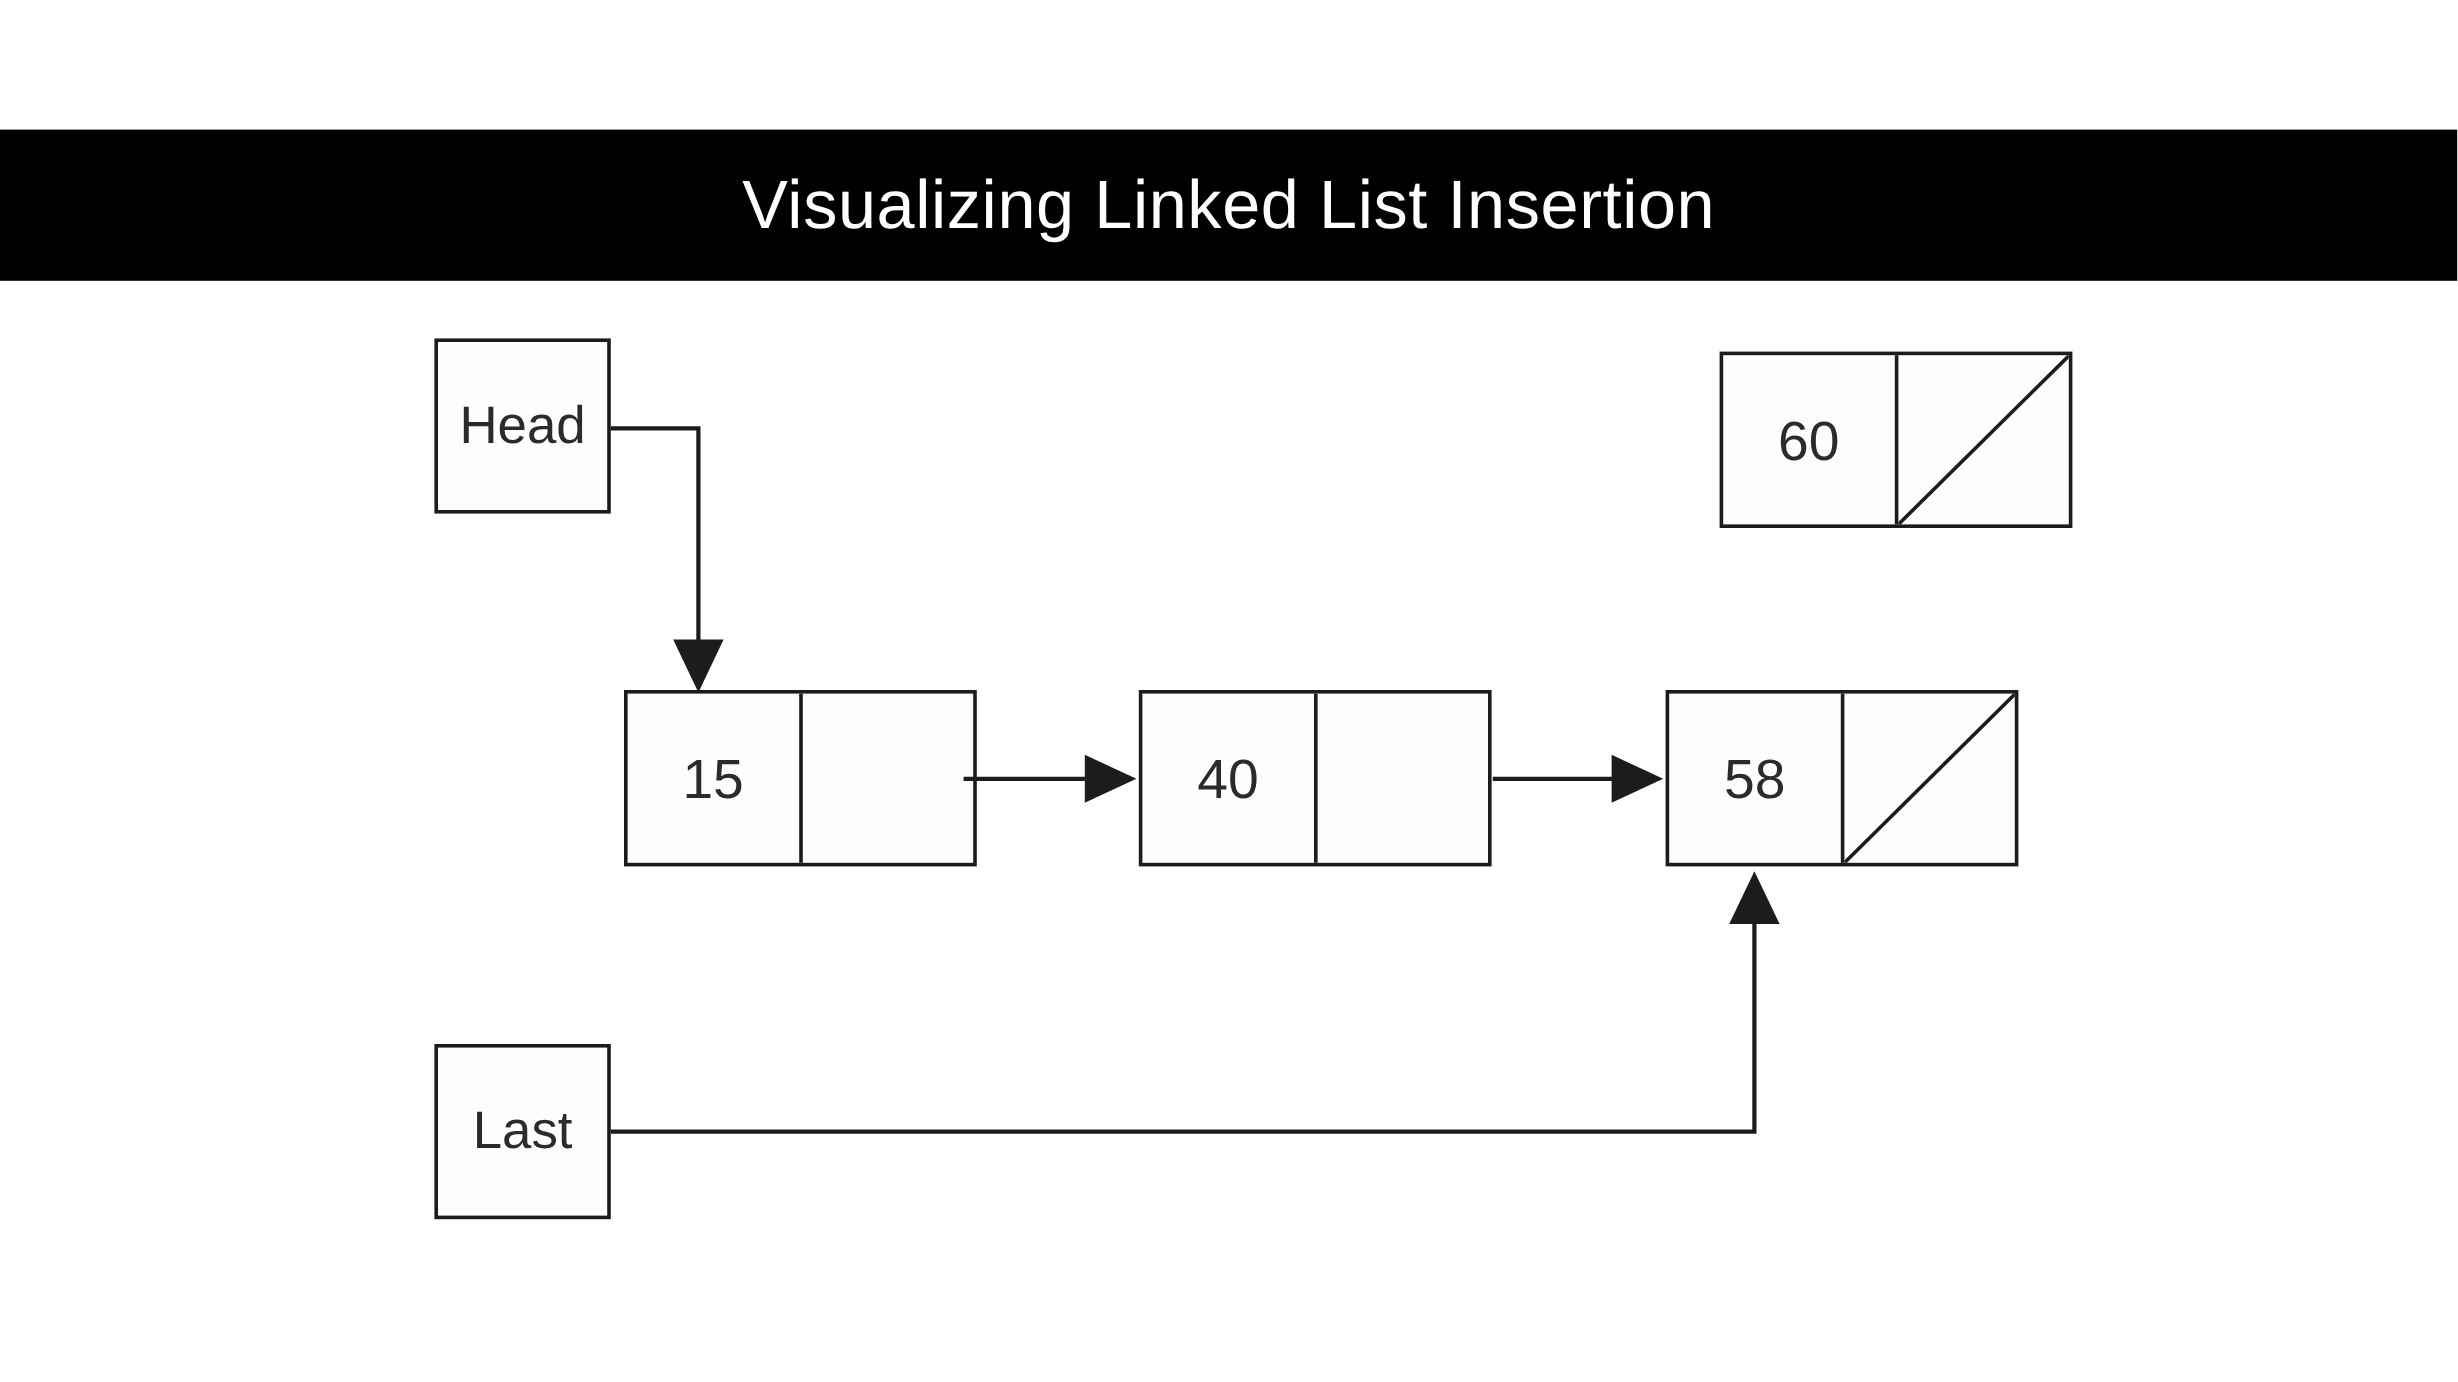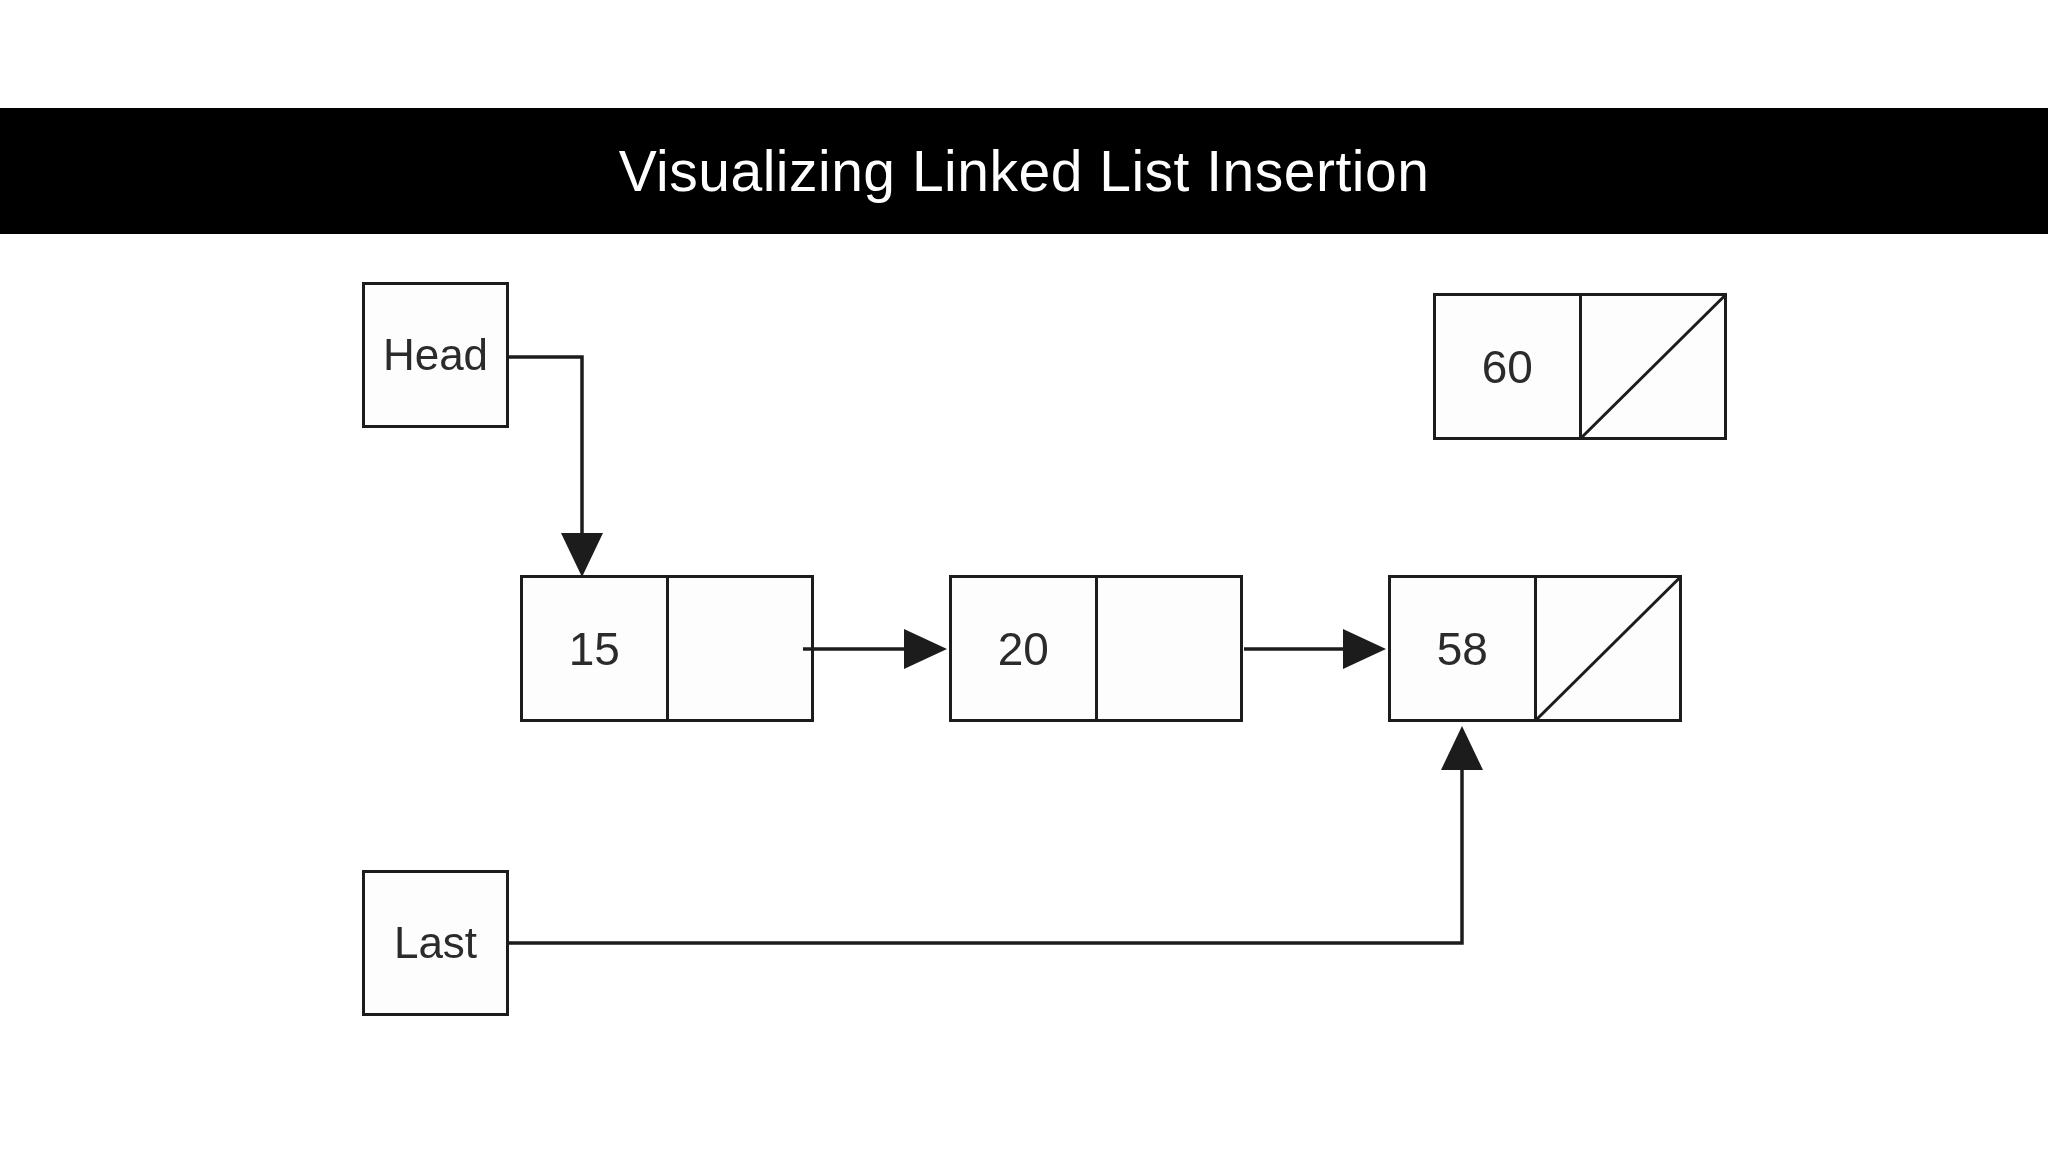--- a/index.html
+++ b/index.html
@@ -80,21 +80,21 @@
 
   <div class="node node-15">
     <div class="cell">
       <span>15</span>
     </div>
     <div class="cell next"></div>
   </div>
 
   <div class="node node-30">
     <div class="cell">
-      <span>20</span>
+      <span>40</span>
     </div>
     <div class="cell next"></div>
   </div>
 
   <div class="node node-45">
     <div class="cell">
       <span>58</span>
     </div>
     <div class="cell next">
       <svg viewBox="0 0 100 100" preserveAspectRatio="none">

